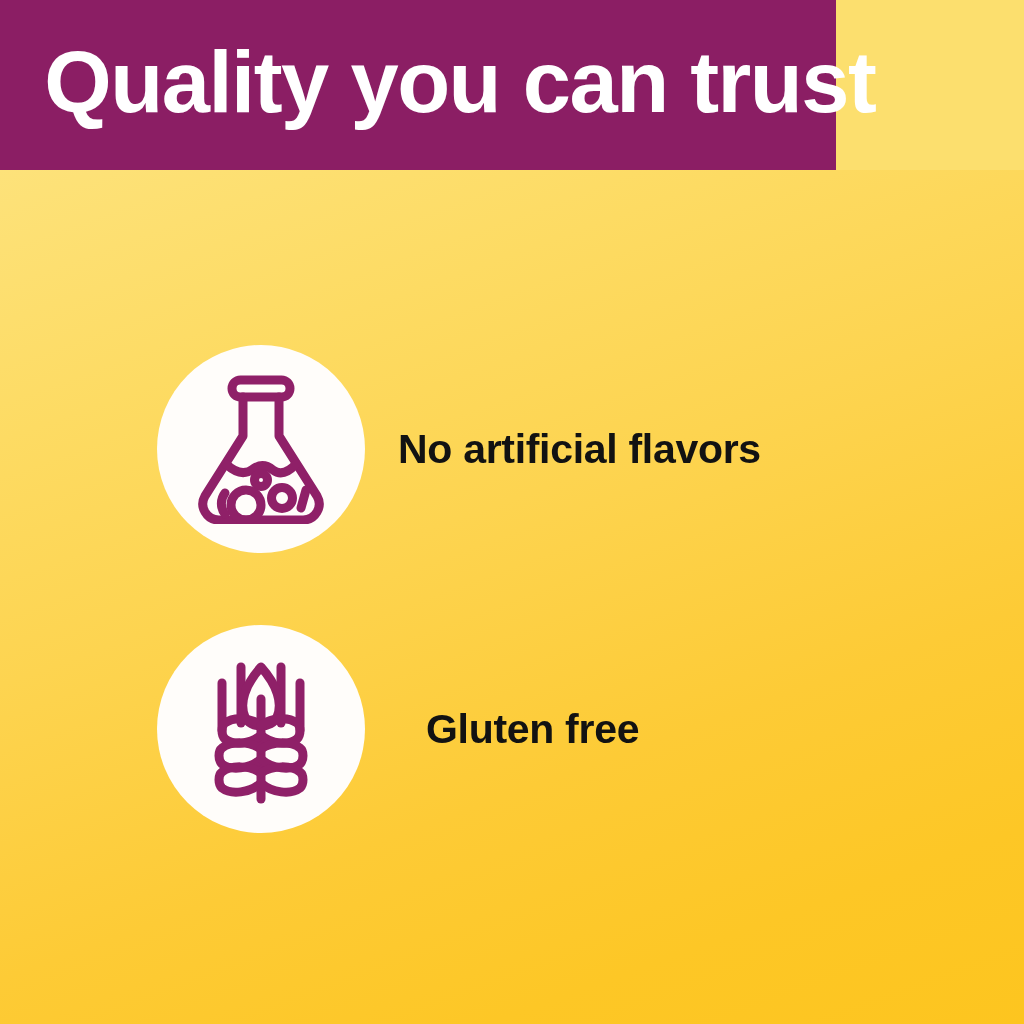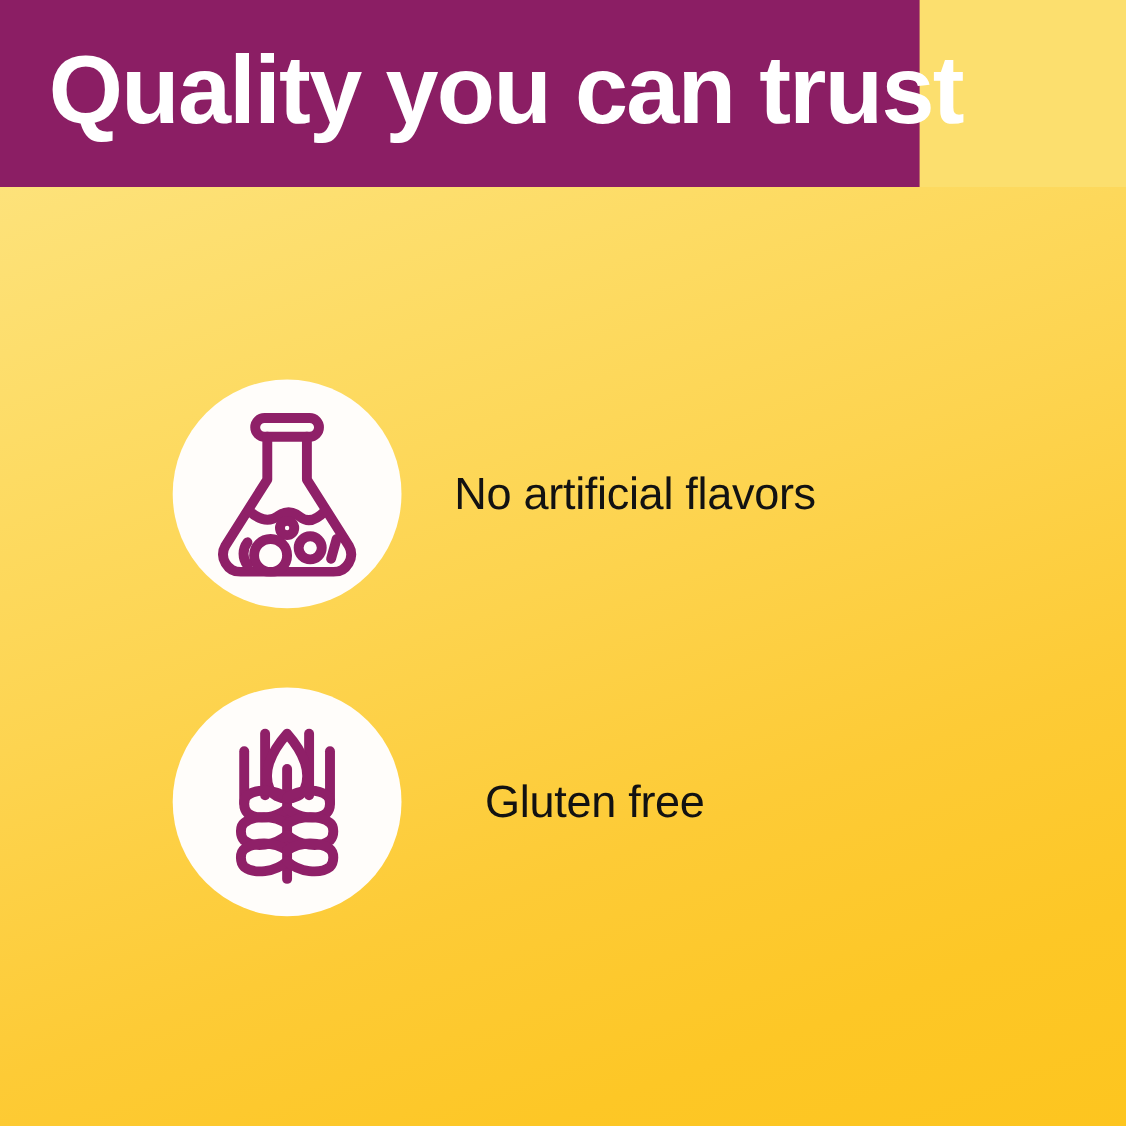--- a/index.html
+++ b/index.html
@@ -82,24 +82,24 @@
     align-items: center;
     justify-content: center;
     flex: 0 0 auto;
   }
 
   .icon-circle svg {
     display: block;
   }
 
   .feature-label {
-    margin-left: 48px;
+    margin-left: 33px;
     color: #121212;
     font-family: "Liberation Sans", sans-serif;
-    font-weight: normal;
+    font-weight: bold;
     font-size: 41px;
     line-height: 1;
     letter-spacing: -0.3px;
     white-space: nowrap;
   }
 </style>
 </head>
 <body>
 
 <div class="canvas">

